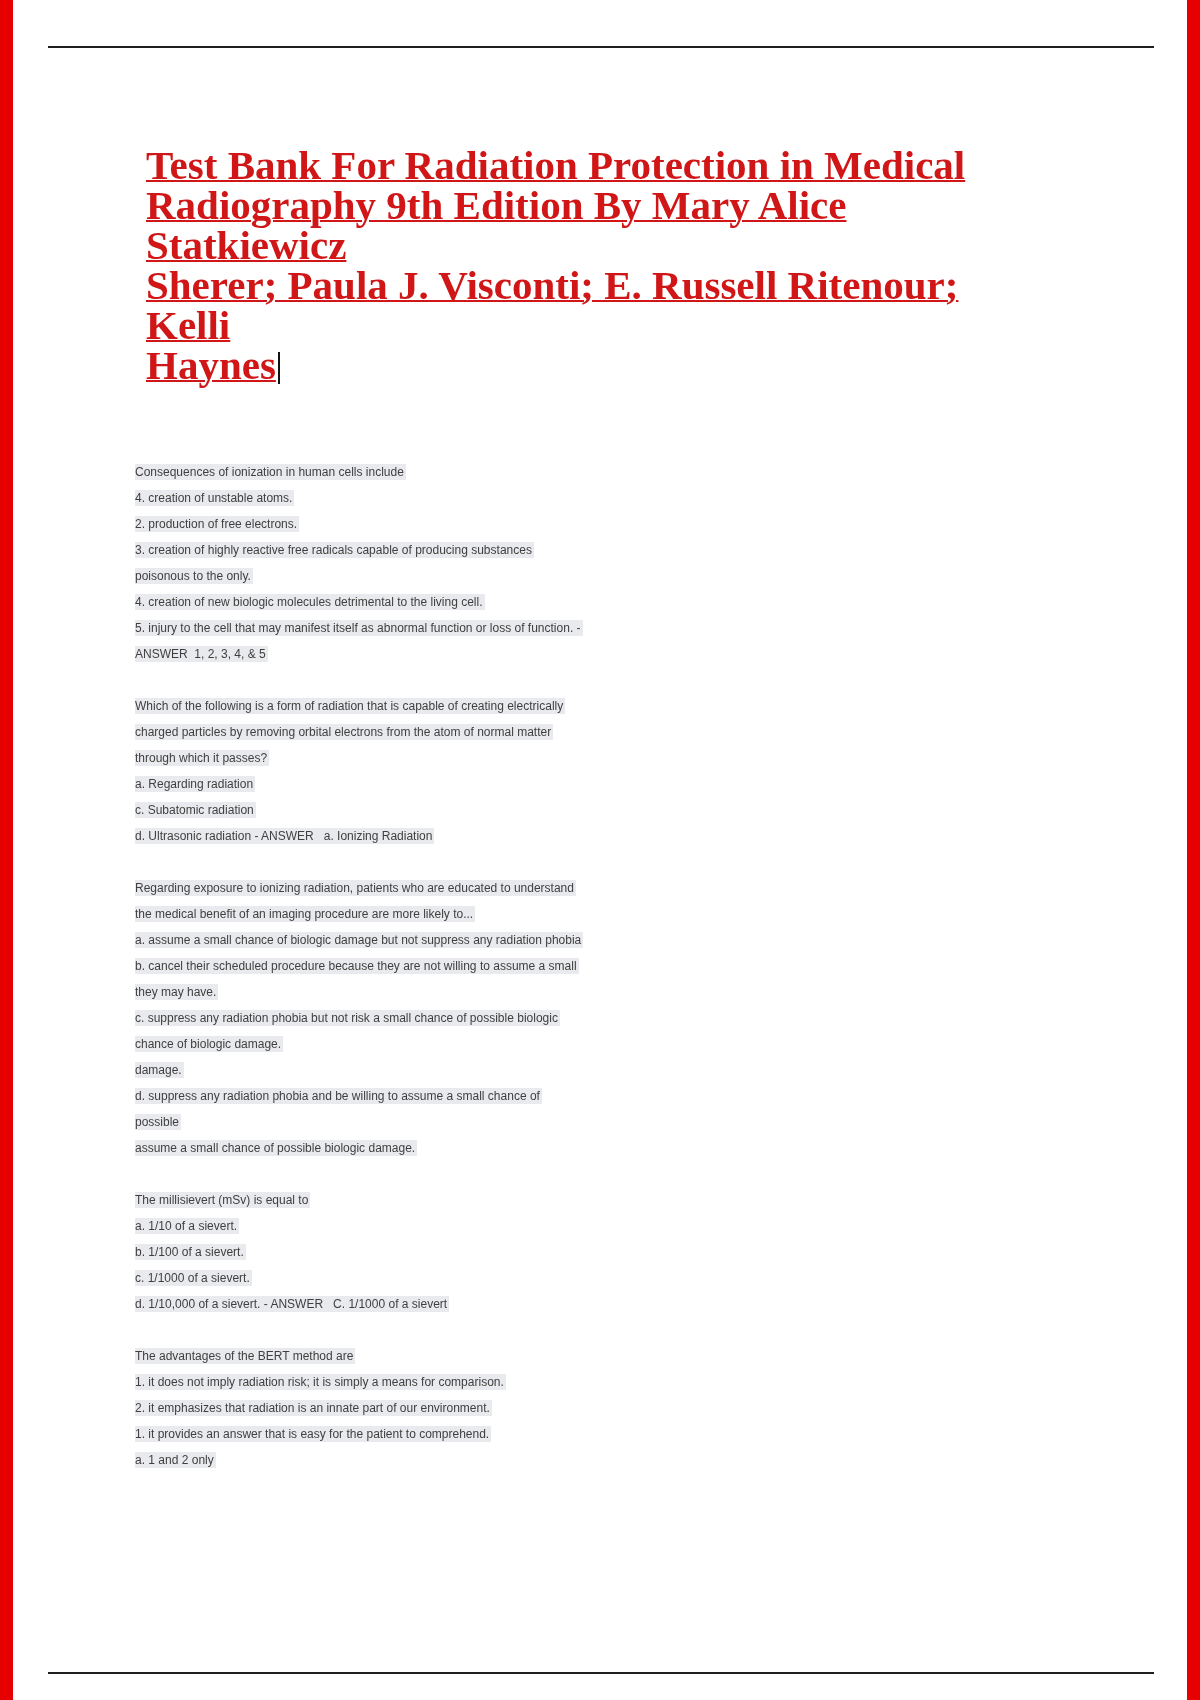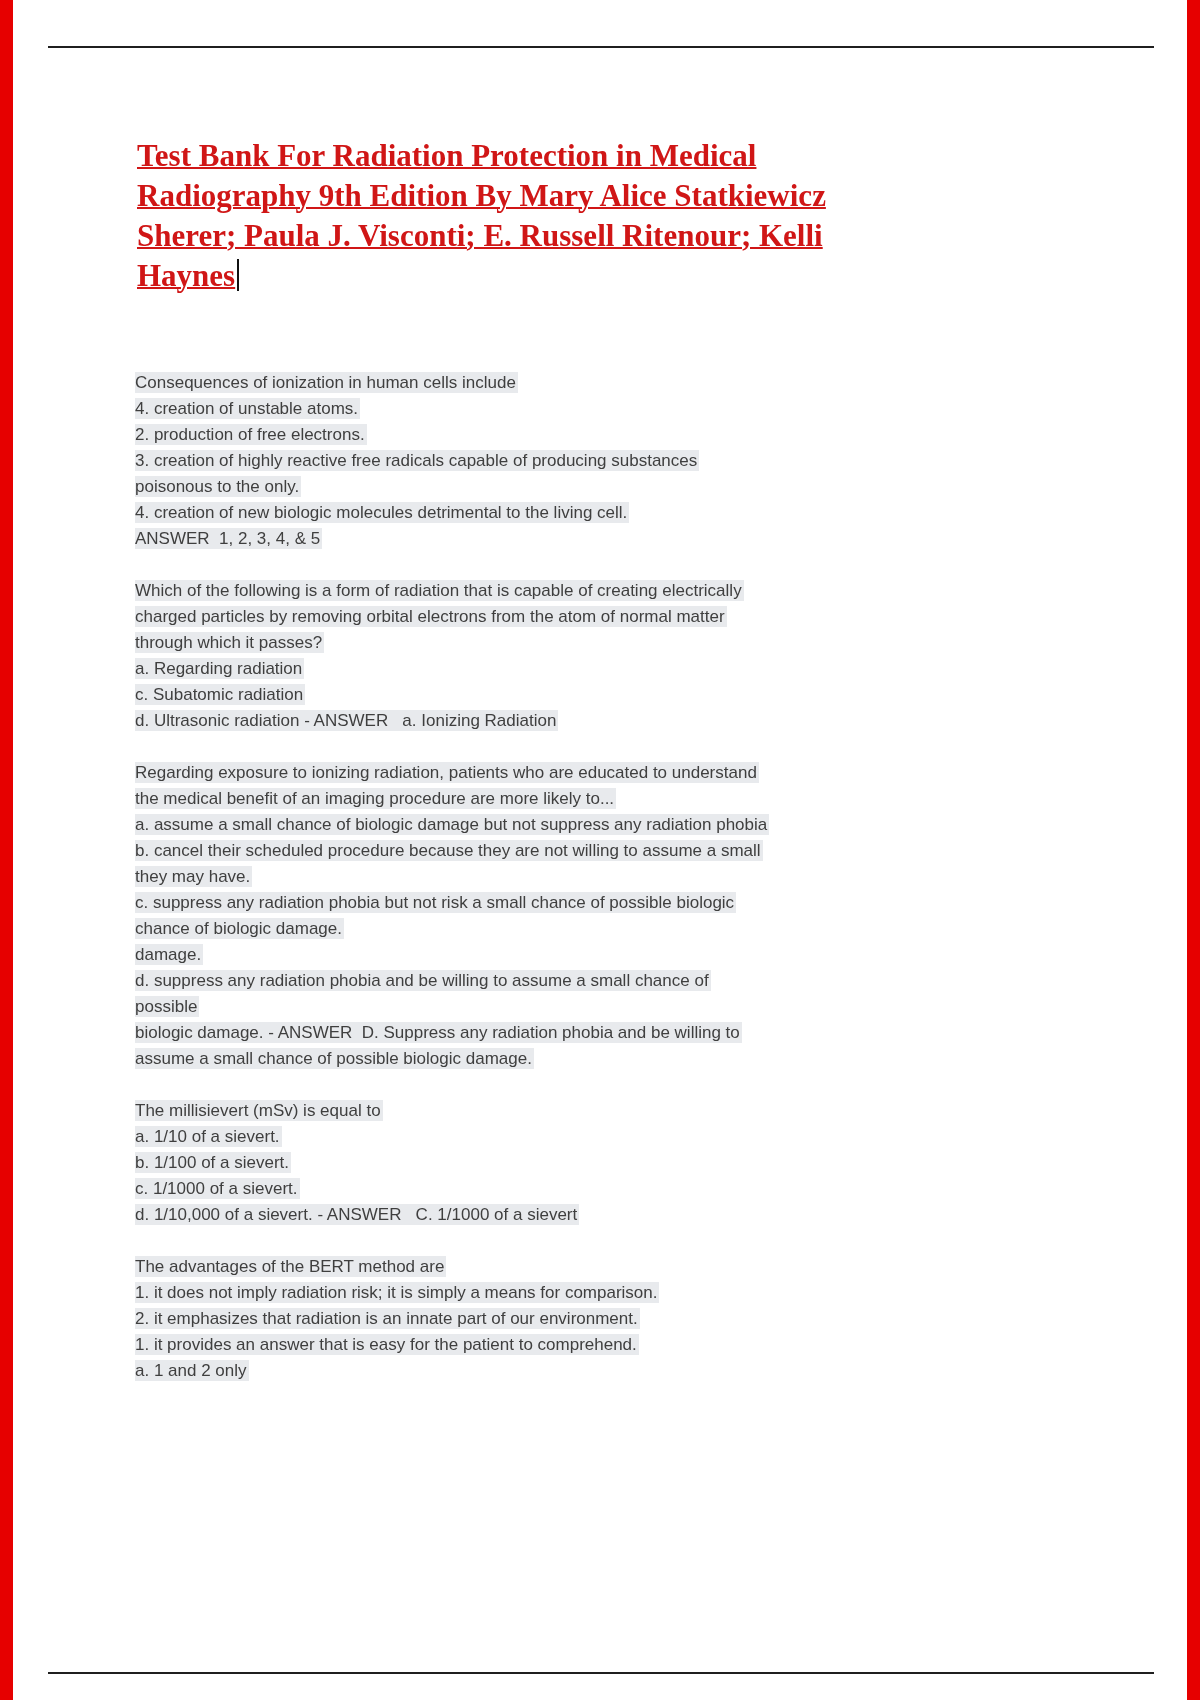--- a/index.html
+++ b/index.html
@@ -33,44 +33,44 @@
   }
   .rule.top    { top: 46px; }
   .rule.bottom { top: 1672px; }
   .content {
     position: absolute;
     left: 135px;
     top: 134px;
     width: 862px;
   }
   .title {
-    margin: 2px;
+    margin: 11px;
     font-family: "Liberation Serif", serif;
     font-weight: bold;
-    font-size: 31px;
+    font-size: 41px;
     line-height: 40px;
     color: var(--title-red, #d01616);
   }
   .title-line {
     display: block;
     text-decoration: underline;
     text-decoration-thickness: 2px;
   }
   .title-line.last { display: inline-block; }
   .caret {
     display: inline-block;
     width: 2px;
     height: 32px;
     margin-left: 2px;
     vertical-align: -5px;
     background: #111111;
   }
   .doc-body {
     margin-top: 74px;
-    font-size: 17px;
+    font-size: 12px;
     color: var(--body-text, #3f3f3f);
   }
   .block { margin: 0 0 26px 0; }
   .block:last-child { margin-bottom: 16px; }
   .line {
     line-height: 26px;
     min-height: 26px;
   }
   .hl {
     background: var(--highlight, #e8eaed);
@@ -100,20 +100,21 @@
     </h1>
 
     <div class="doc-body" id="doc-body">
         <div class="block">
           <div class="line"><span class="hl">Consequences of ionization in human cells include</span></div>
           <div class="line"><span class="hl">4. creation of unstable atoms.</span></div>
           <div class="line"><span class="hl">2. production of free electrons.</span></div>
           <div class="line"><span class="hl">3. creation of highly reactive free radicals capable of producing substances</span></div>
           <div class="line"><span class="hl">poisonous to the only.</span></div>
           <div class="line"><span class="hl">4. creation of new biologic molecules detrimental to the living cell.</span></div>
+          <div class="line"><span class="hl">5. injury to the cell that may manifest itself as abnormal function or loss of function. -</span></div>
           <div class="line"><span class="hl">ANSWER  1, 2, 3, 4, &amp; 5</span></div>
         </div>
         <div class="block">
           <div class="line"><span class="hl">Which of the following is a form of radiation that is capable of creating electrically</span></div>
           <div class="line"><span class="hl">charged particles by removing orbital electrons from the atom of normal matter</span></div>
           <div class="line"><span class="hl">through which it passes?</span></div>
           <div class="line"><span class="hl">a. Regarding radiation</span></div>
           <div class="line"><span class="hl">c. Subatomic radiation</span></div>
           <div class="line"><span class="hl">d. Ultrasonic radiation - ANSWER   a. Ionizing Radiation</span></div>
         </div>
@@ -121,21 +122,20 @@
           <div class="line"><span class="hl">Regarding exposure to ionizing radiation, patients who are educated to understand</span></div>
           <div class="line"><span class="hl">the medical benefit of an imaging procedure are more likely to...</span></div>
           <div class="line"><span class="hl">a. assume a small chance of biologic damage but not suppress any radiation phobia</span></div>
           <div class="line"><span class="hl">b. cancel their scheduled procedure because they are not willing to assume a small</span></div>
           <div class="line"><span class="hl">they may have.</span></div>
           <div class="line"><span class="hl">c. suppress any radiation phobia but not risk a small chance of possible biologic</span></div>
           <div class="line"><span class="hl">chance of biologic damage.</span></div>
           <div class="line"><span class="hl">damage.</span></div>
           <div class="line"><span class="hl">d. suppress any radiation phobia and be willing to assume a small chance of</span></div>
           <div class="line"><span class="hl">possible</span></div>
-          <div class="line"><span class="hl">biologic damage. - ANSWER  D. Suppress any radiation phobia and be willing to</span></div>
           <div class="line"><span class="hl">assume a small chance of possible biologic damage.</span></div>
         </div>
         <div class="block">
           <div class="line"><span class="hl">The millisievert (mSv) is equal to</span></div>
           <div class="line"><span class="hl">a. 1/10 of a sievert.</span></div>
           <div class="line"><span class="hl">b. 1/100 of a sievert.</span></div>
           <div class="line"><span class="hl">c. 1/1000 of a sievert.</span></div>
           <div class="line"><span class="hl">d. 1/10,000 of a sievert. - ANSWER   C. 1/1000 of a sievert</span></div>
         </div>
         <div class="block">

